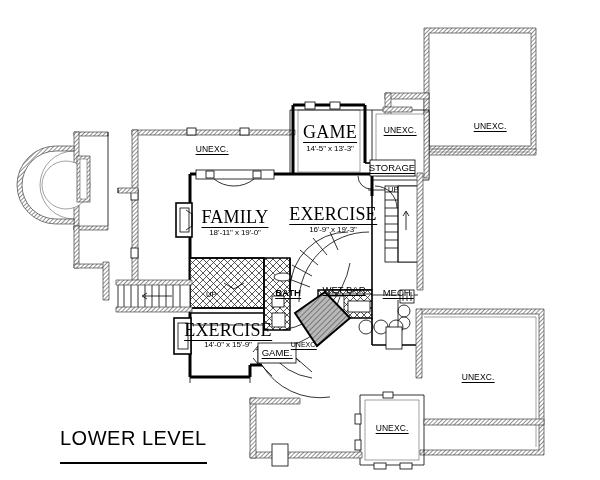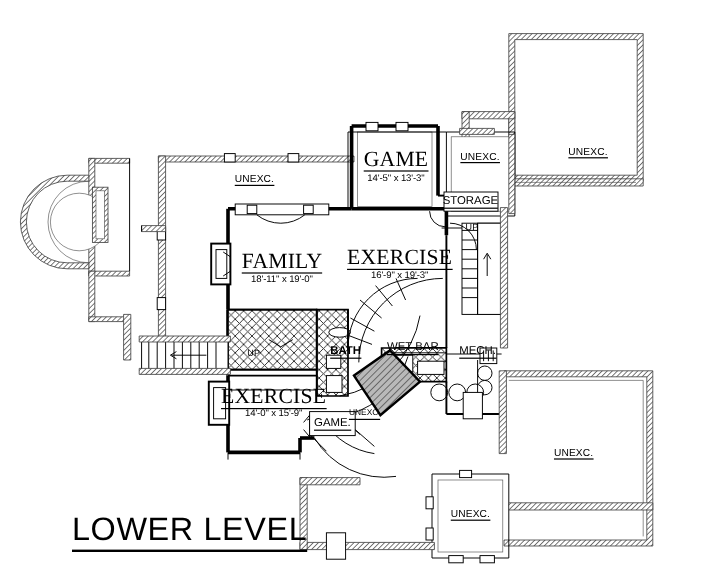--- a/index.html
+++ b/index.html
@@ -70,24 +70,24 @@
     border-bottom: 0.9px solid #000;
     padding-bottom: 0.5px;
     letter-spacing: 0.1px;
   }
   .up-lbl {
     font-size: 7.5px;
     letter-spacing: 0.2px;
     margin-left: 33px;
   }
   .plan-title {
-    font-size: 27px;
+    font-size: 20px;
     letter-spacing: 0.5px;
     border-bottom: 2.4px solid #000;
-    padding-bottom: 3px;
+    padding-bottom: 14px;
   }
   .ctr { transform: translateX(-50%); }
 </style>
 </head>
 <body>
 
 <div id="plan-root">
 
   <svg class="plan-svg" viewBox="0 0 600 480">
     <defs>

